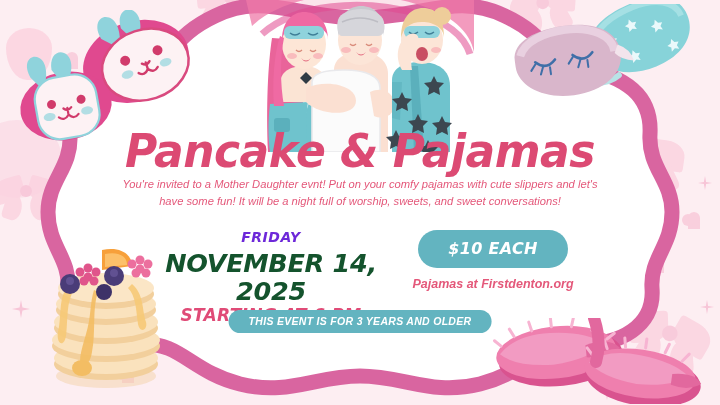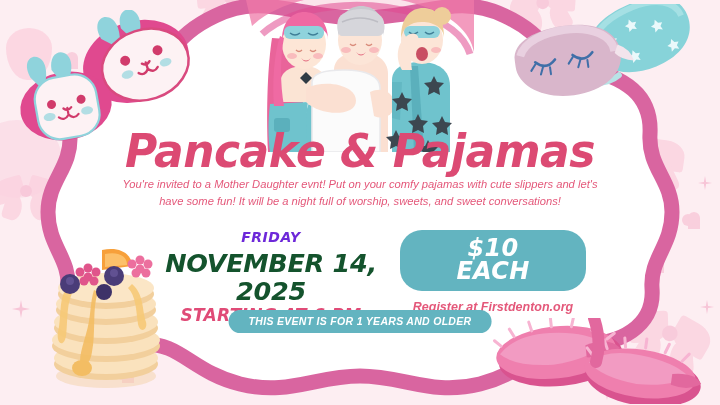--- a/index.html
+++ b/index.html
@@ -140,21 +140,21 @@
     position: absolute;
     left: 400px; top: 230px; width: 186px;
     text-align: center;
   }
   .price-pill {
     display: inline-block;
     background: #63b4c0;
     color: #ffffff;
     border-radius: 22px;
     padding: 7px 30px 8px;
-    font-size: 24px;
+    font-size: 16px;
     font-weight: bold;
     font-style: italic;
     font-family: "DejaVu Sans", sans-serif;
     letter-spacing: .3px;
     line-height: 23px;
   }
   .price-note {
     margin-top: 9px;
     font-size: 12.5px;
     font-weight: bold;
@@ -501,18 +501,18 @@
   <div class="tagline">You're invited to a Mother Daughter evnt!  Put on your comfy pajamas with cute slippers and let's have some fun! It will be a night full of worship, sweets, and sweet conversations!</div>
 
   <div class="date-col">
     <div class="date-day">FRIDAY</div>
     <div class="date-full">NOVEMBER 14, 2025</div>
     <div class="date-time">STARTING AT 6 PM</div>
   </div>
 
   <div class="price-col">
     <div class="price-pill">$10 EACH</div>
-    <div class="price-note">Register at Firstdenton.org</div>
+    <div class="price-note">Pajamas at Firstdenton.org</div>
   </div>
 
-  <div class="age-pill">THIS EVENT IS FOR 1 YEARS AND OLDER</div>
+  <div class="age-pill">THIS EVENT IS FOR 3 YEARS AND OLDER</div>
 
 </div>
 
 </body></html>

